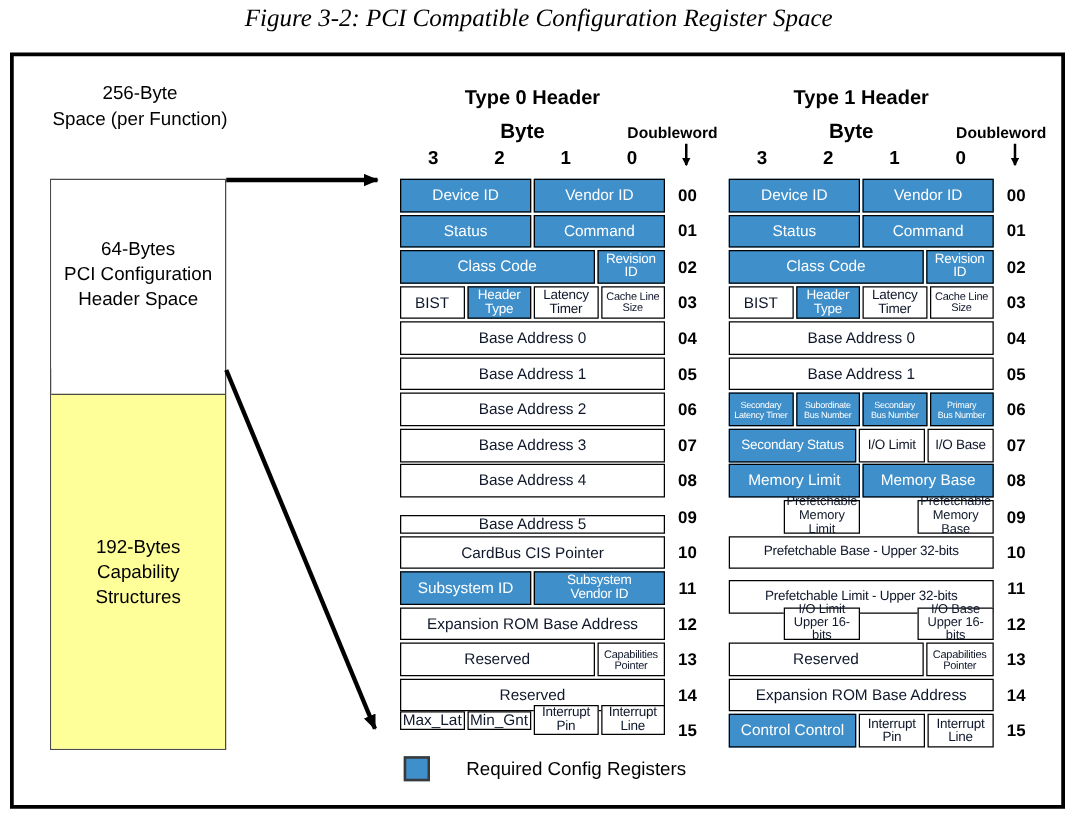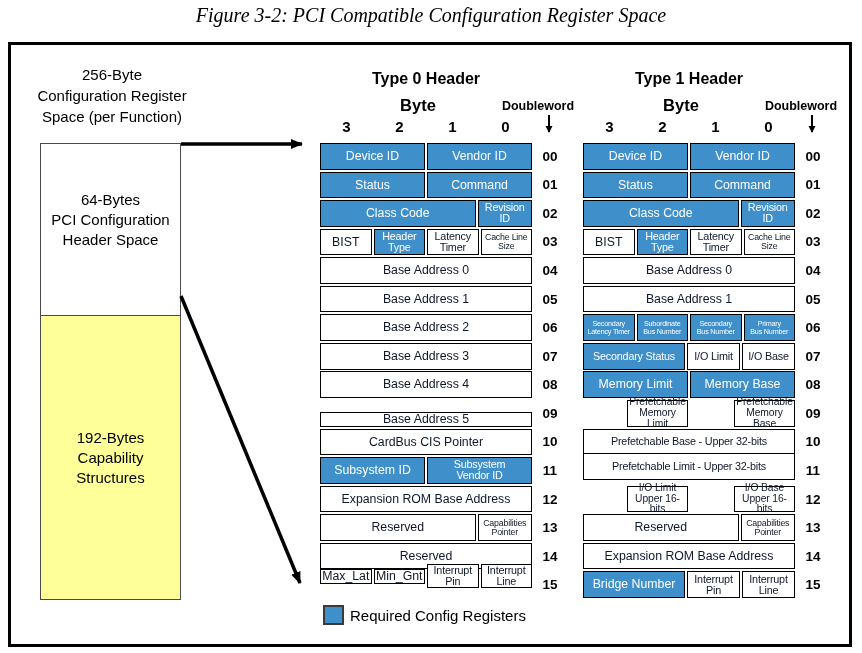--- a/index.html
+++ b/index.html
@@ -35,21 +35,21 @@
           font-weight:400; display:flex; align-items:center; justify-content:center; text-align:center;
           white-space:pre-line; line-height:1.03; font-size:12.3px; padding:0 1px; }
   .cell.blue { background:var(--blue,#3f8fca); color:#fff; font-weight:400; }
   .fs11 { font-size:10.8px; letter-spacing:-0.2px; }
   .fs10 { font-size:10.3px; letter-spacing:-0.1px;margin-left:44px; }
   .fs9  { font-size:8.8px;  letter-spacing:-0.2px; }
   .fs7  { font-size:7.2px;  letter-spacing:-0.2px; }
   .dwnum { position:absolute; left:215px; width:30px; height:26.6px; display:flex; align-items:center;
            justify-content:center; font-size:13.5px; font-weight:600; }
 
-  .legend { position:absolute; left:323px; top:605px; display:flex; align-items:center; gap:6px; z-index:4; }
+  .legend { position:absolute; left:323px; top:605px; display:flex; align-items:center; gap:29px; z-index:4; }
   .legend-swatch { width:21px; height:20px; background:var(--blue,#3f8fca); border:2px solid #3a3a3a; box-sizing:border-box; }
   .legend-label { font-size:15px; }
 </style>
 </head>
 <body>
 
 <div class="stage" style="--blue: #3f8fca; --yellow: #ffff99;">
 
   <div class="fig-title">Figure 3-2: PCI Compatible Configuration Register Space</div>
 
@@ -65,21 +65,20 @@
       </marker>
     </defs>
     <path d="M181,144 H302" stroke="#000" stroke-width="3.5" fill="none" marker-end="url(#ahBig)"></path>
     <path d="M181,296 L300,583" stroke="#000" stroke-width="3.5" fill="none" marker-end="url(#ahBig)"></path>
     <path d="M549,115 V132" stroke="#000" stroke-width="2" fill="none" marker-end="url(#ahSm)"></path>
     <path d="M812,115 V132" stroke="#000" stroke-width="2" fill="none" marker-end="url(#ahSm)"></path>
   </svg>
 
   <div class="left-label">
     <div>256-Byte</div>
-    <div>Configuration Register</div>
     <div>Space (per Function)</div>
   </div>
 
   <div class="left-rect">
     <div class="sec-white">
       <div>64-Bytes</div>
       <div>PCI Configuration</div>
       <div>Header Space</div>
     </div>
     <div class="sec-yellow">
@@ -254,21 +253,21 @@
           <div class="cell fs10" style="flex: 2 1 0px;">Prefetchable
 Memory Limit</div>
           <div class="cell fs10" style="flex: 2 1 0px;">Prefetchable
 Memory Base</div>
         </div>
         <div class="dwnum" style="top: 257.04px;">09</div>
         <div class="row" style="top: 285.6px;">
           <div class="cell fs11" style="flex: 4 1 0px;">Prefetchable Base - Upper 32-bits</div>
         </div>
         <div class="dwnum" style="top: 285.6px;">10</div>
-        <div class="row" style="top: 310px;">
+        <div class="row" style="top: 321px;">
           <div class="cell fs11" style="flex: 4 1 0px;">Prefetchable Limit - Upper 32-bits</div>
         </div>
         <div class="dwnum" style="top: 314.16px;">11</div>
         <div class="row" style="top: 342.72px;">
           <div class="cell fs10" style="flex: 2 1 0px;">I/O Limit
 Upper 16-bits</div>
           <div class="cell fs10" style="flex: 2 1 0px;">I/O Base
 Upper 16-bits</div>
         </div>
         <div class="dwnum" style="top: 342.72px;">12</div>
@@ -276,21 +275,21 @@
           <div class="cell" style="flex: 3 1 0px;">Reserved</div>
           <div class="cell fs9" style="flex: 1 1 0px;">Capabilities
 Pointer</div>
         </div>
         <div class="dwnum" style="top: 371.28px;">13</div>
         <div class="row" style="top: 399.84px;">
           <div class="cell" style="flex: 4 1 0px;">Expansion ROM Base Address</div>
         </div>
         <div class="dwnum" style="top: 399.84px;">14</div>
         <div class="row" style="top: 428.4px;">
-          <div class="cell blue" style="flex: 2 1 0px;">Bridge Number</div>
+          <div class="cell blue" style="flex: 2 1 0px;">Control Control</div>
           <div class="cell fs11" style="flex: 1 1 0px;">Interrupt
 Pin</div>
           <div class="cell fs11" style="flex: 1 1 0px;">Interrupt
 Line</div>
         </div>
         <div class="dwnum" style="top: 428.4px;">15</div>
       </div>
     </div>
 
   <div class="legend">

